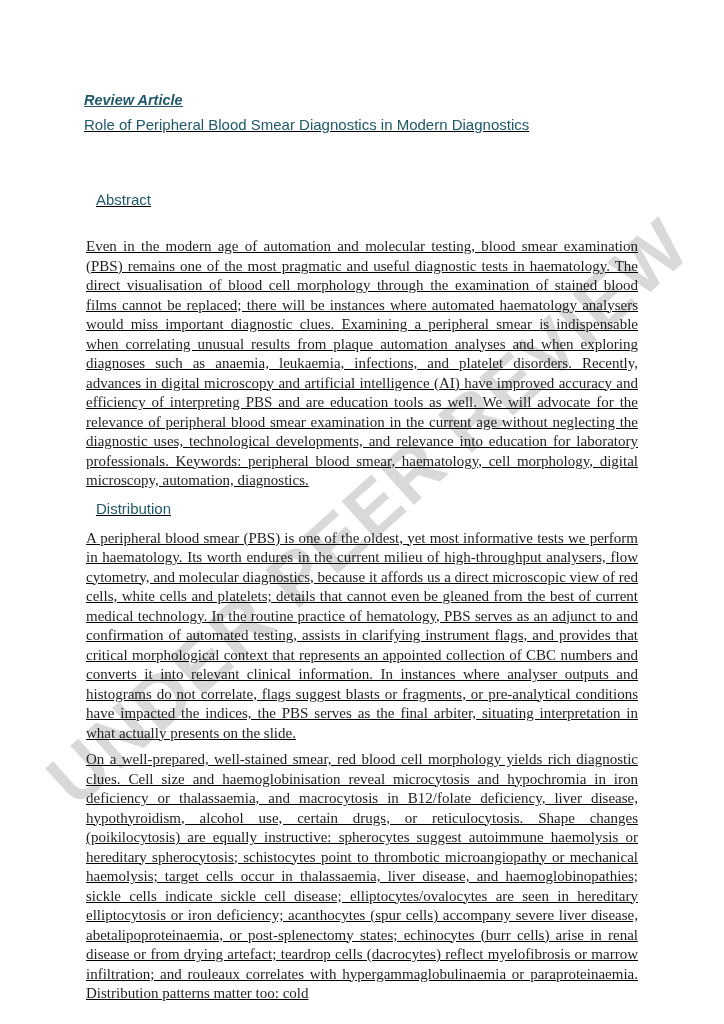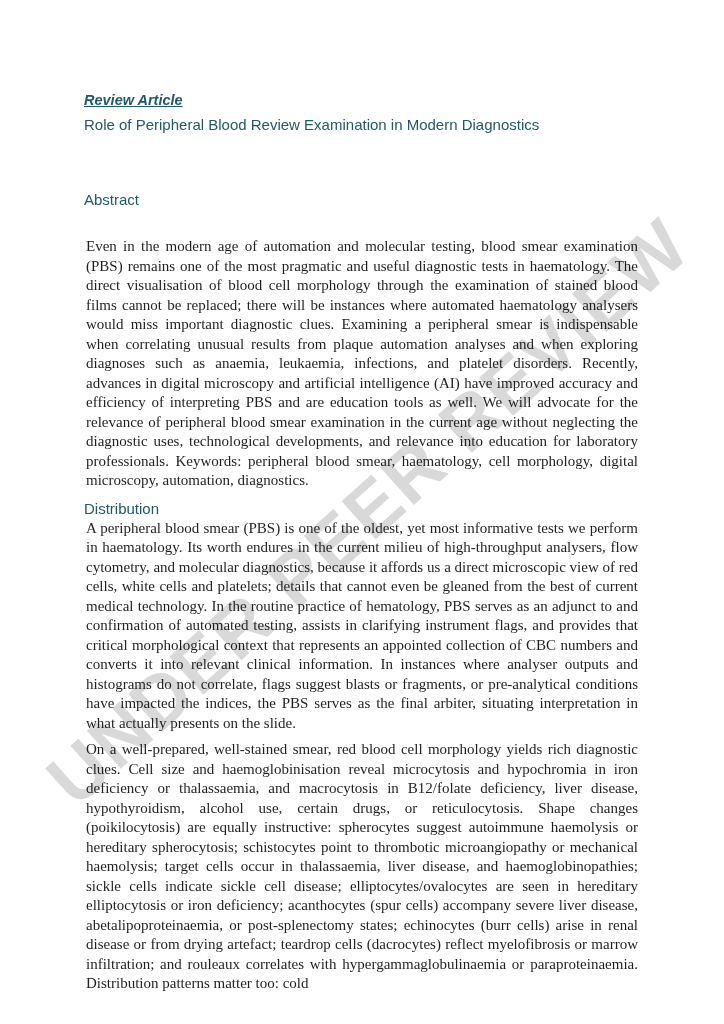--- a/index.html
+++ b/index.html
@@ -27,38 +27,39 @@
     white-space: nowrap;
     color: rgba(120, 120, 120, 0.28);
     z-index: 0;
     user-select: none;
   }
   .content {
     position: relative;
     z-index: 1;
     padding: 92px 84px 0 84px;
     box-sizing: border-box;
+    text-decoration: underline;
   }
   .article-type {
     font-family: "Liberation Sans", sans-serif;
     font-size: 14.5px;
     font-weight: bold;
     font-style: italic;
     text-decoration: underline;
     color: var(--accent, #20596B);
   }
   .doc-title {
     margin: 8px 0 0 0;
     font-family: "Liberation Sans", sans-serif;
     font-size: 15px;
     font-weight: normal;
     color: var(--accent, #20596B);
   }
   .section-heading {
-    margin: 0;
+    margin: 12px;
     font-family: "Liberation Sans", sans-serif;
     font-size: 15px;
     font-weight: normal;
     color: var(--accent, #20596B);
   }
   .heading-abstract {
     margin-top: 58px;
   }
   .heading-introduction {
     margin-top: 9px;
@@ -83,21 +84,21 @@
 </style>
 </head>
 <body>
 
 <div class="page">
   <div class="watermark">UNDER PEER REVIEW</div>
 
   <div class="content">
     <div class="article-type">Review Article</div>
 
-    <h1 class="doc-title">Role of Peripheral Blood Review Examination in Modern Diagnostics</h1>
+    <h1 class="doc-title">Role of Peripheral Blood Smear Diagnostics in Modern Diagnostics</h1>
 
     <h2 class="section-heading heading-abstract">Abstract</h2>
 
     <p class="body-para para-abstract">Even in the modern age of automation and molecular testing, blood smear examination (PBS) remains one of the most pragmatic and useful diagnostic tests in haematology. The direct visualisation of blood cell morphology through the examination of stained blood films cannot be replaced; there will be instances where automated haematology analysers would miss important diagnostic clues. Examining a peripheral smear is indispensable when correlating unusual results from plaque automation analyses and when exploring diagnoses such as anaemia, leukaemia, infections, and platelet disorders. Recently, advances in digital microscopy and artificial intelligence (AI) have improved accuracy and efficiency of interpreting PBS and are education tools as well. We will advocate for the relevance of peripheral blood smear examination in the current age without neglecting the diagnostic uses, technological developments, and relevance into education for laboratory professionals. Keywords: peripheral blood smear, haematology, cell morphology, digital microscopy, automation, diagnostics.</p>
 
     <h2 class="section-heading heading-introduction">Distribution</h2>
 
     <p class="body-para para-intro-1">A peripheral blood smear (PBS) is one of the oldest, yet most informative tests we perform in haematology. Its worth endures in the current milieu of high-throughput analysers, flow cytometry, and molecular diagnostics, because it affords us a direct microscopic view of red cells, white cells and platelets; details that cannot even be gleaned from the best of current medical technology. In the routine practice of hematology, PBS serves as an adjunct to and confirmation of automated testing, assists in clarifying instrument flags, and provides that critical morphological context that represents an appointed collection of CBC numbers and converts it into relevant clinical information. In instances where analyser outputs and histograms do not correlate, flags suggest blasts or fragments, or pre-analytical conditions have impacted the indices, the PBS serves as the final arbiter, situating interpretation in what actually presents on the slide.</p>
 
     <p class="body-para para-intro-2">On a well-prepared, well-stained smear, red blood cell morphology yields rich diagnostic clues. Cell size and haemoglobinisation reveal microcytosis and hypochromia in iron deficiency or thalassaemia, and macrocytosis in B12/folate deficiency, liver disease, hypothyroidism, alcohol use, certain drugs, or reticulocytosis. Shape changes (poikilocytosis) are equally instructive: spherocytes suggest autoimmune haemolysis or hereditary spherocytosis; schistocytes point to thrombotic microangiopathy or mechanical haemolysis; target cells occur in thalassaemia, liver disease, and haemoglobinopathies; sickle cells indicate sickle cell disease; elliptocytes/ovalocytes are seen in hereditary elliptocytosis or iron deficiency; acanthocytes (spur cells) accompany severe liver disease, abetalipoproteinaemia, or post-splenectomy states; echinocytes (burr cells) arise in renal disease or from drying artefact; teardrop cells (dacrocytes) reflect myelofibrosis or marrow infiltration; and rouleaux correlates with hypergammaglobulinaemia or paraproteinaemia. Distribution patterns matter too: cold</p>

